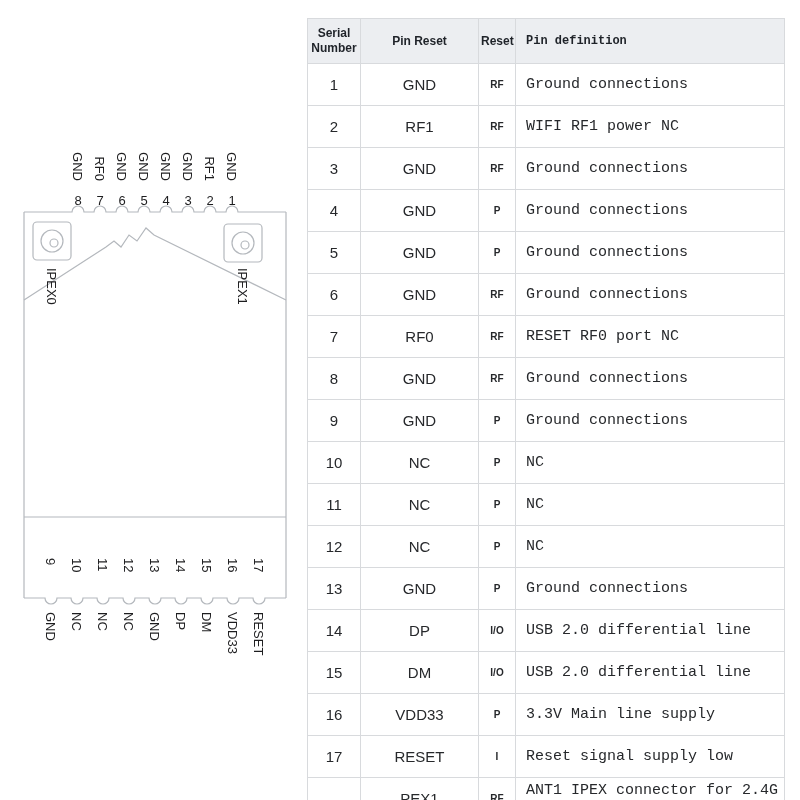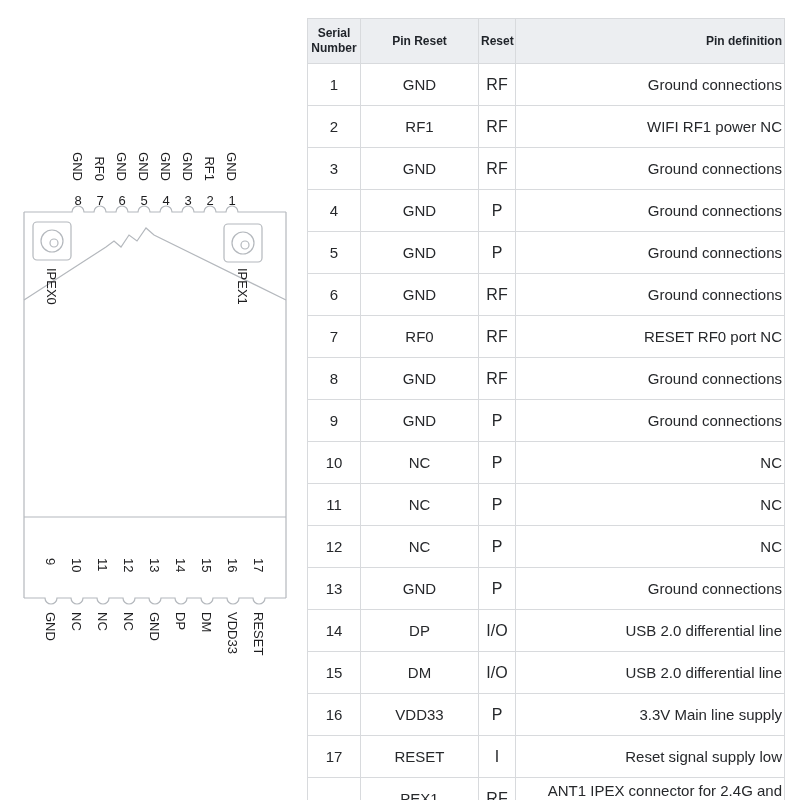--- a/index.html
+++ b/index.html
@@ -15,22 +15,22 @@
   .pin-table-wrap { position:absolute; left:307px; top:18px; width:478px; }
   table.pin-table { border-collapse:collapse; width:100%; table-layout:fixed; }
   .pin-table th, .pin-table td { border:1px solid #d8dadd; overflow:hidden; }
   .pin-table thead th {
     background:#eceef1; font-size:12px; font-weight:bold; color:#1f2329;
     height:40px; text-align:center; line-height:1.25; padding:2px;
   }
   .pin-table td {
     height:37px; font-size:15px; color:#26282b; text-align:center; padding:2px;
   }
-  .pin-table th.def, .pin-table td.def { text-align:right; padding-left:10px; }
-  .pin-table td.type { font-size:16px; }
+  .pin-table th.def, .pin-table td.def { text-align:left; padding-left:10px;font-family:Liberation Mono, monospace; }
+  .pin-table td.type { font-size:10px;font-weight:bold; }
 </style>
 </head>
 <body>
 
 <div class="page">
 
   <div class="diagram">
     <svg id="module-svg" width="300" height="800" viewBox="0 0 300 800">
 
       <path id="top-edge" class="outline" d="M 24 212 L 72 212 A 6 6 0 0 1 84 212 L 94 212 A 6 6 0 0 1 106 212 L 116 212 A 6 6 0 0 1 128 212 L 138 212 A 6 6 0 0 1 150 212 L 160 212 A 6 6 0 0 1 172 212 L 182 212 A 6 6 0 0 1 194 212 L 204 212 A 6 6 0 0 1 216 212 L 226 212 A 6 6 0 0 1 238 212 L 286 212"></path>

